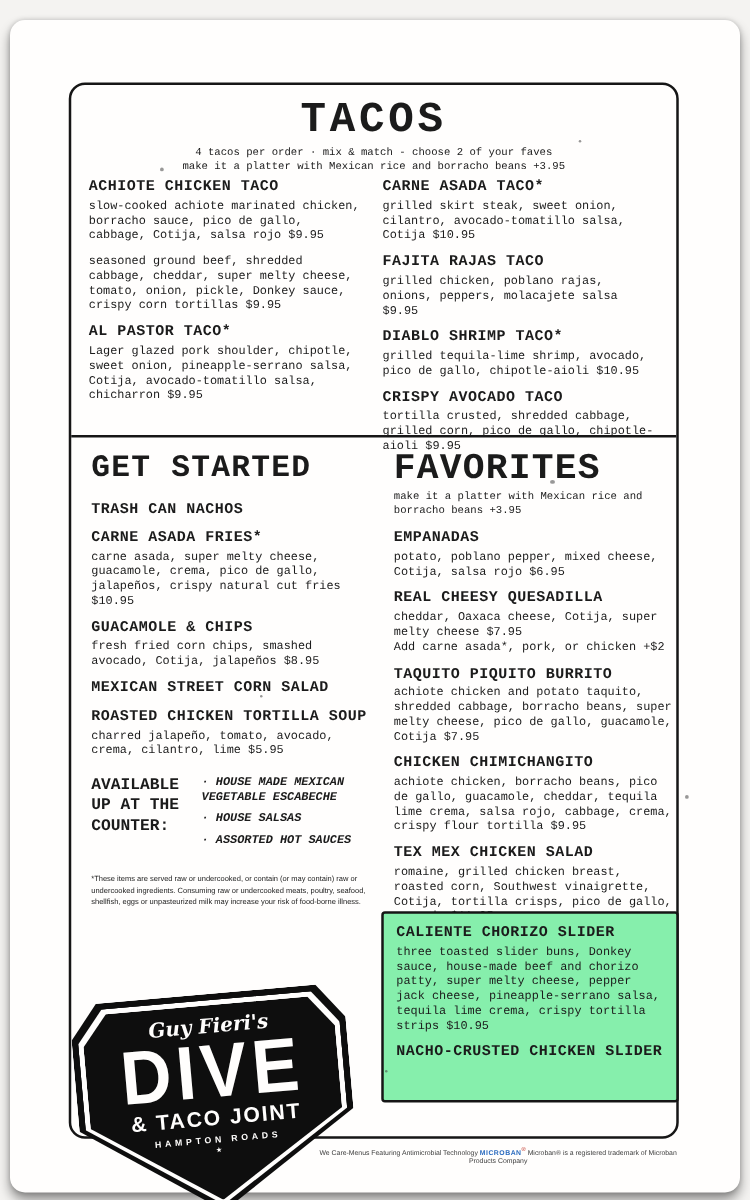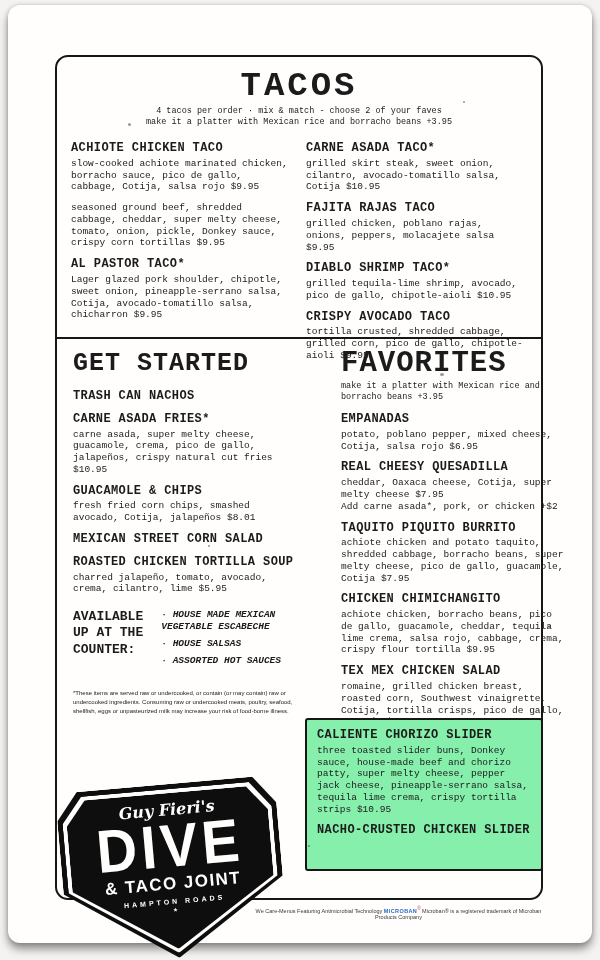--- a/index.html
+++ b/index.html
@@ -1,38 +1,38 @@
 <!DOCTYPE html>
 <html><head>
 <meta charset="utf-8">
 <style>
   * { margin:0; padding:0; box-sizing:border-box; }
   html,body { width:600px; height:960px; background:#f4f3f1; overflow:hidden;
               font-family:"Liberation Mono","DejaVu Sans Mono",monospace; color:#1b1b1b; }
-  .sheet { position:absolute; left:8px; top:5px; width:584px; height:938px;
+  .sheet { position:absolute; left:8px; top:16px; width:584px; height:938px;
            background:#fffefd; border-radius:12px;
            box-shadow:0 6px 9px rgba(0,0,0,.42), 0 0 4px rgba(0,0,0,.18); }
   .menu-box { position:absolute; left:47px; top:50px; width:488px; height:845px;
               border:2px solid #161616; border-radius:13px; }
   
   .tacos-section { height:282px; border-bottom:2px solid #161616; padding:12px 14px 0; }
   .tacos-header { text-align:center; }
   .tacos-title { font-size:34px; font-weight:bold; letter-spacing:3px; line-height:1; }
   .tacos-sub { font-size:8.5px; line-height:1.3; margin-top:3px; }
-  .cols { display:flex; gap:14px; margin-top:14px; }
+  .cols { display:flex; gap:14px; margin-top:4px; }
   .col { flex:1; }
   
   .mi { margin-bottom:9px; }
   .mi-name { font-size:12px; font-weight:bold; letter-spacing:.4px; line-height:1.15; margin-bottom:2px; }
   .mi-desc { font-size:9.5px; line-height:1.24; }
   .mi-price { white-space:nowrap; }
   .mi-note { font-size:9.5px; line-height:1.24; }
   .mi-note:empty { display:none; }
   
-  .lower { display:flex; height:559px;gap:26px; }
+  .lower { display:flex; height:559px; }
   .col-left { width:246px; padding:12px 8px 0 16px; }
   .col-right { flex:1; padding:10px 10px 0 12px; }
   .big-title { font-weight:bold; line-height:1; letter-spacing:1px; }
   .gs-title { font-size:25px; margin-bottom:14px; }
   .fav-title { font-size:29px; margin-bottom:3px; }
   .fav-sub { font-size:8.5px; line-height:1.3; width:225px; margin-bottom:10px; }
   
   .counter { display:flex; margin-top:14px; }
   .counter-label { width:92px; font-size:13px; font-weight:bold; line-height:1.25; }
   .counter-list { width:150px; padding-left:4px;font-style:italic; }
@@ -144,21 +144,21 @@
             </div>
 
             <div class="mi">
               <div class="mi-name">CARNE ASADA FRIES*</div>
               <div class="mi-desc"><span>carne asada, super melty cheese, guacamole, crema, pico de gallo, jalapeños, crispy natural cut fries</span> <span class="mi-price">$10.95</span></div>
 
             </div>
 
             <div class="mi">
               <div class="mi-name">GUACAMOLE &amp; CHIPS</div>
-              <div class="mi-desc"><span>fresh fried corn chips, smashed avocado, Cotija, jalapeños</span> <span class="mi-price">$8.01</span></div>
+              <div class="mi-desc"><span>fresh fried corn chips, smashed avocado, Cotija, jalapeños</span> <span class="mi-price">$8.95</span></div>
 
             </div>
 
             <div class="mi">
               <div class="mi-name">MEXICAN STREET CORN SALAD</div>
 
             </div>
 
             <div class="mi">
               <div class="mi-name">ROASTED CHICKEN TORTILLA SOUP</div>

